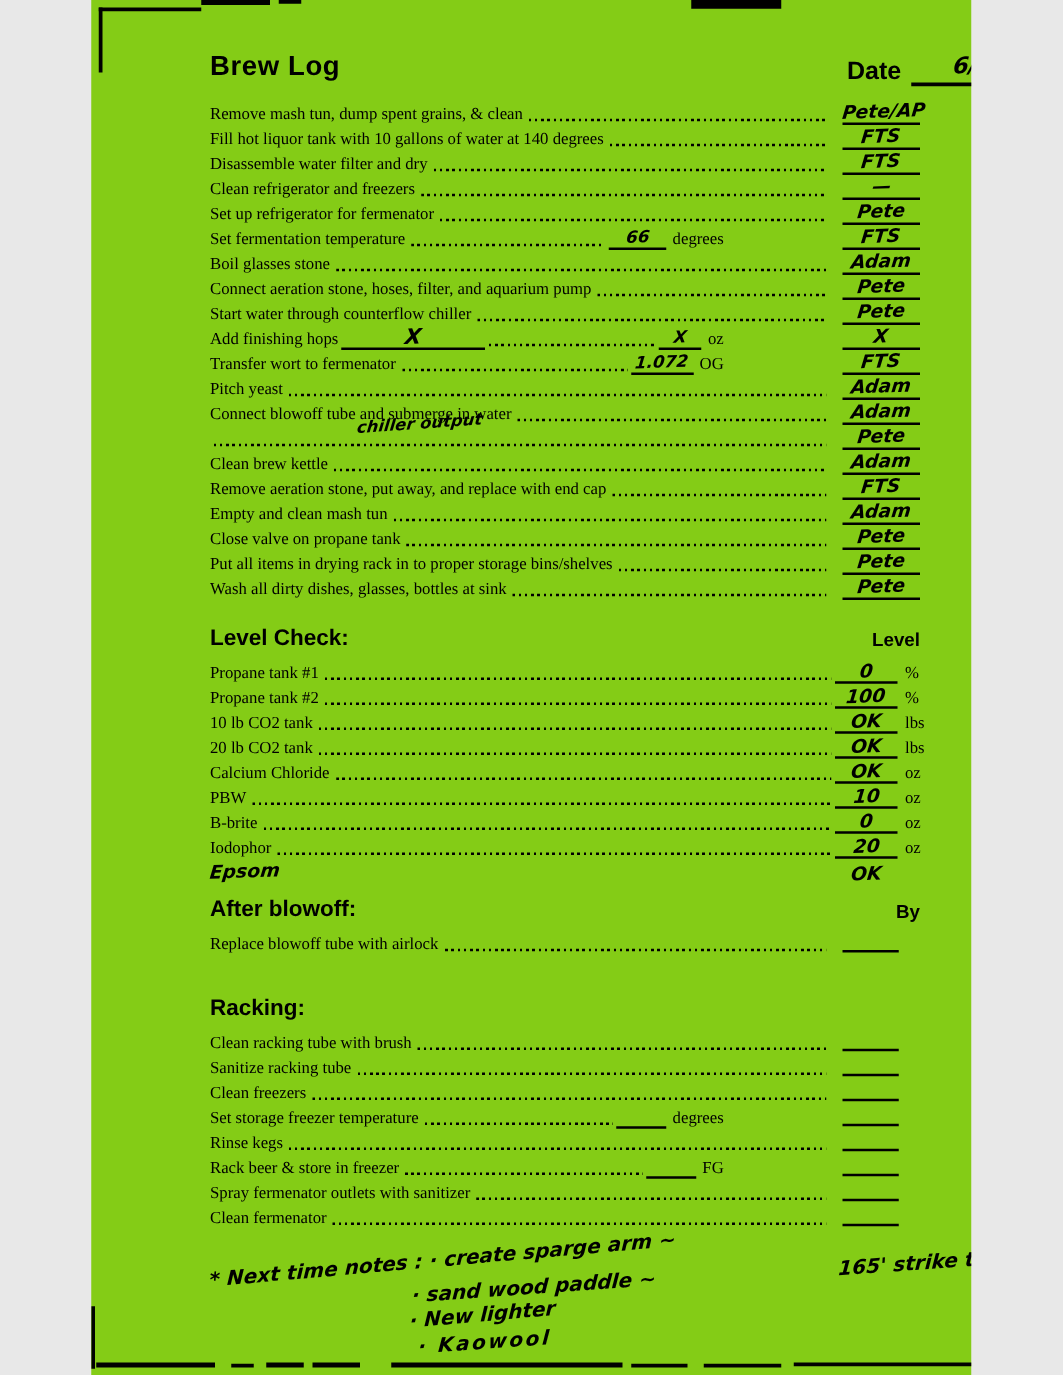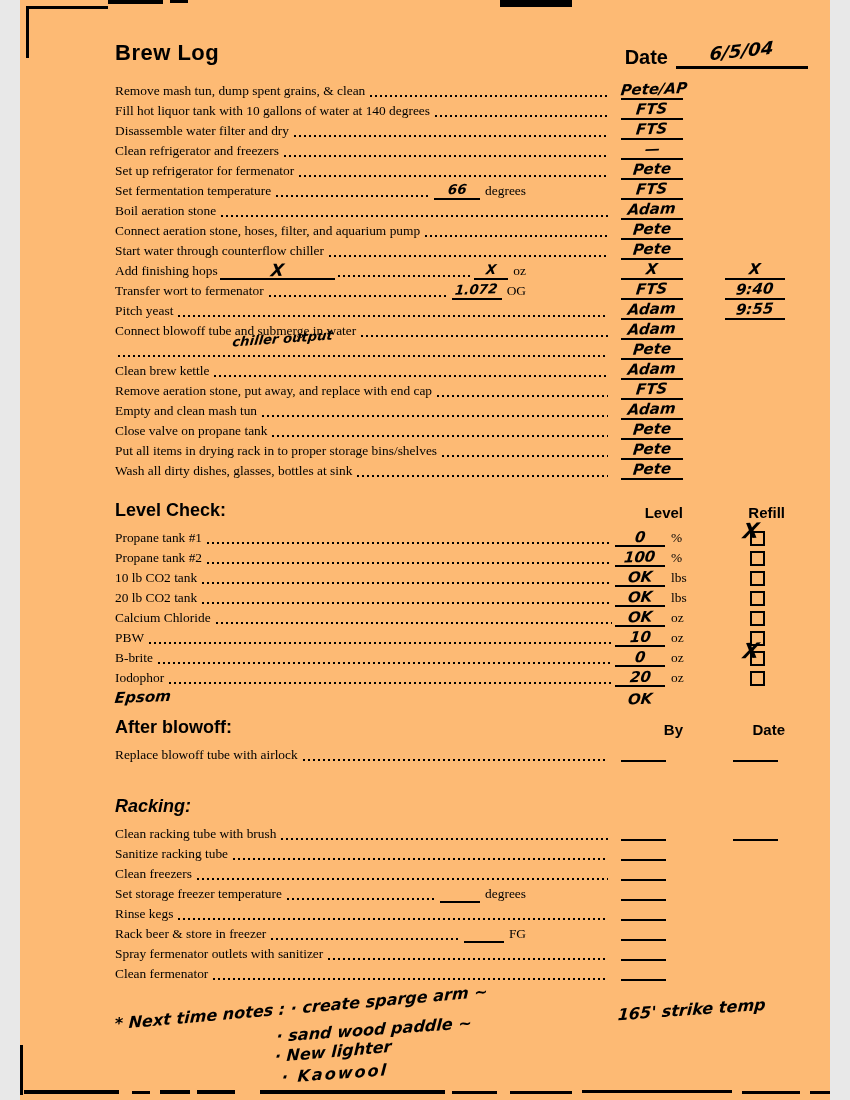--- a/index.html
+++ b/index.html
@@ -1,16 +1,16 @@
 <!DOCTYPE html>
 <html><head>
 <meta charset="utf-8">
 <style>
   html,body{margin:0;padding:0;background:#e8e8e8;}
-  .page{position:relative;width:810px;height:1100px;background:#fdba74;margin:0 auto;overflow:hidden;
+  .page{position:relative;width:704px;height:1100px;background:#84cc16;margin:0 auto;overflow:hidden;
         font-family:"Liberation Serif", serif;color:#000;}
   
   .art{position:absolute;background:#000;}
   
   .content{position:absolute;left:0;top:0;width:850px;padding:40px 85px 0 95px;box-sizing:border-box;}
   
   .hdr{position:relative;height:38px;margin-bottom:2px;}
   .hdr h1{margin:0;font-family:"Liberation Sans",sans-serif;font-weight:bold;font-size:22px;letter-spacing:.5px;}
   .date-area{position:absolute;right:-23px;top:0;display:flex;align-items:flex-end;}
   .date-label{font-family:"Liberation Sans",sans-serif;font-weight:bold;font-size:20px;margin-right:8px;}
@@ -128,21 +128,21 @@
         <div class="row">
           <span class="label">Set fermentation temperature</span>
           <span class="dots"></span>
           <span class="blank w46"><span class="hw">66</span></span>
           <span class="unit">degrees</span>
           <span class="gap85"></span>
           <span class="by-col"><span class="hw">FTS</span></span>
           <span class="extra-col"></span>
         </div>
         <div class="row">
-          <span class="label">Boil aeration stone</span>
+          <span class="label">Boil glasses stone</span>
           <span class="dots"></span>
           <span class="by-col"><span class="hw">Adam</span></span>
           <span class="extra-col"></span>
         </div>
         <div class="row">
           <span class="label">Connect aeration stone, hoses, filter, and aquarium pump</span>
           <span class="dots"></span>
           <span class="by-col"><span class="hw">Pete</span></span>
           <span class="extra-col"></span>
         </div>
@@ -307,21 +307,21 @@
         <div class="row">
           <span class="label">Replace blowoff tube with airlock</span>
           <span class="dots"></span>
           <span class="by-col no-line">
             <span class="blank-line"></span>
           </span>
           <span class="extra-col"><span class="blank-line"></span></span>
         </div>
       </div>
 
-    <div class="sec-row" style="margin-top:32px;font-style:italic;">
+    <div class="sec-row" style="margin-top:32px;">
       <h2>Racking:</h2>
     </div>
     <div id="racking-list">
         <div class="row">
           <span class="label">Clean racking tube with brush</span>
           <span class="dots"></span>
           <span class="by-col no-line">
             <span class="blank-line"></span>
           </span>
           <span class="extra-col"><span class="blank-line"></span></span>

